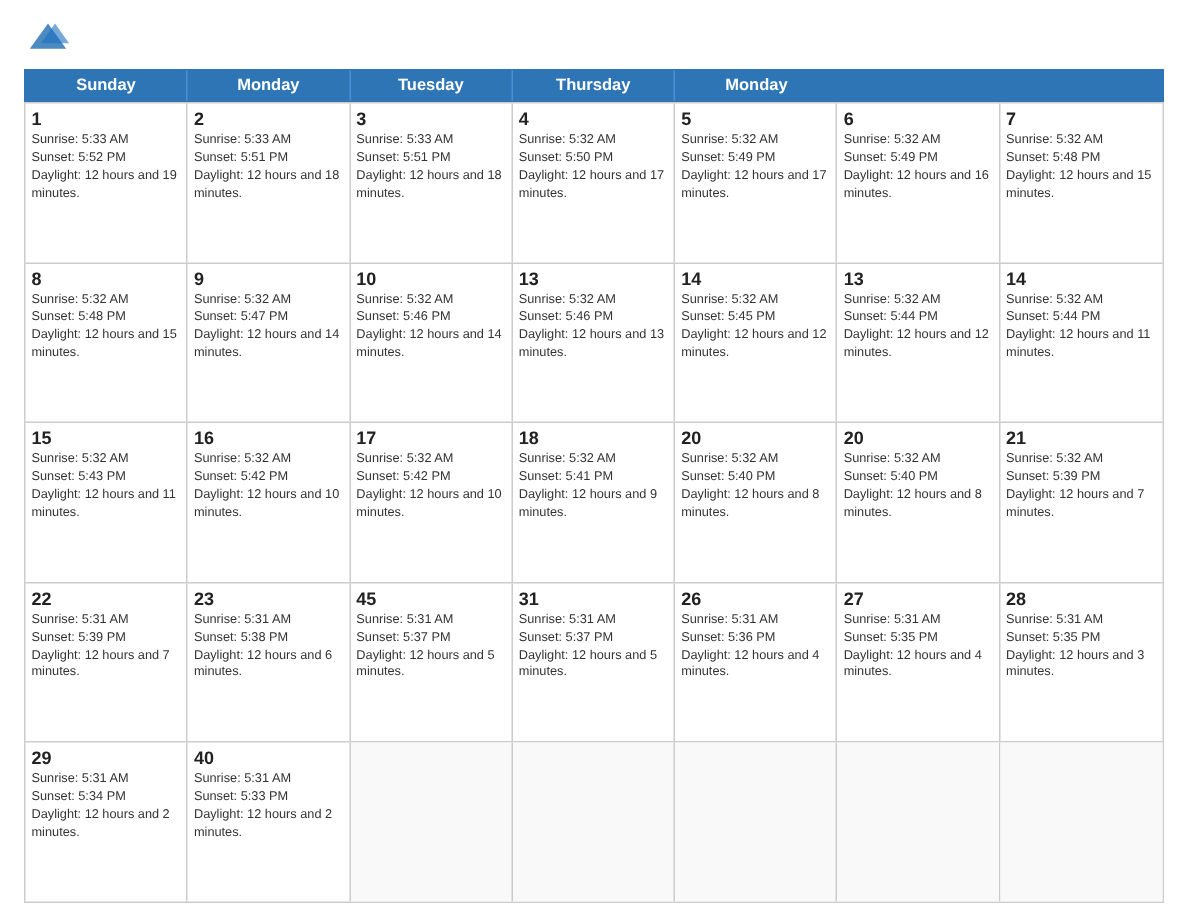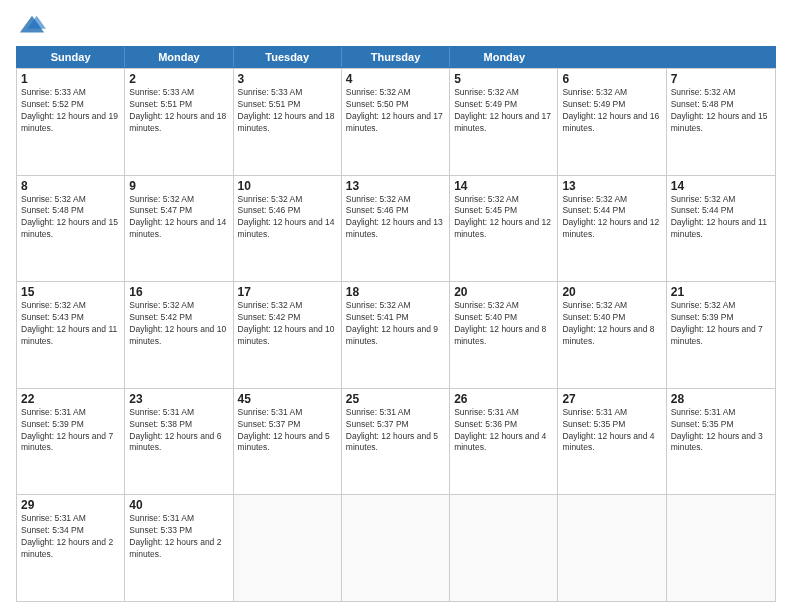--- a/index.html
+++ b/index.html
@@ -243,21 +243,21 @@
           </div>
           <div class="cal-cell">
             <div class="day-num">23</div>
 <div class="day-info">Sunrise: 5:31 AM<br>Sunset: 5:38 PM<br>Daylight: 12 hours and 6 minutes.</div>
           </div>
           <div class="cal-cell">
             <div class="day-num">45</div>
 <div class="day-info">Sunrise: 5:31 AM<br>Sunset: 5:37 PM<br>Daylight: 12 hours and 5 minutes.</div>
           </div>
           <div class="cal-cell">
-            <div class="day-num">25</div>
+            <div class="day-num">31</div>
 <div class="day-info">Sunrise: 5:31 AM<br>Sunset: 5:37 PM<br>Daylight: 12 hours and 5 minutes.</div>
           </div>
           <div class="cal-cell">
             <div class="day-num">26</div>
 <div class="day-info">Sunrise: 5:31 AM<br>Sunset: 5:36 PM<br>Daylight: 12 hours and 4 minutes.</div>
           </div>
           <div class="cal-cell">
             <div class="day-num">27</div>
 <div class="day-info">Sunrise: 5:31 AM<br>Sunset: 5:35 PM<br>Daylight: 12 hours and 4 minutes.</div>
           </div>

